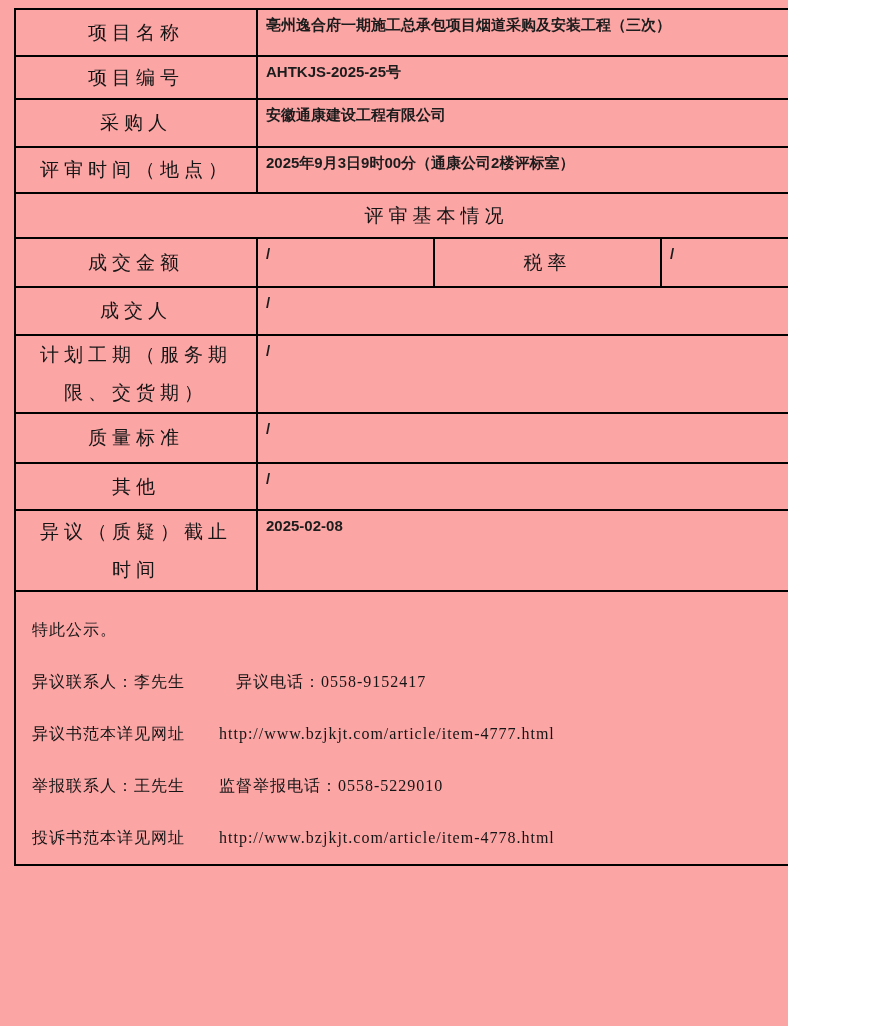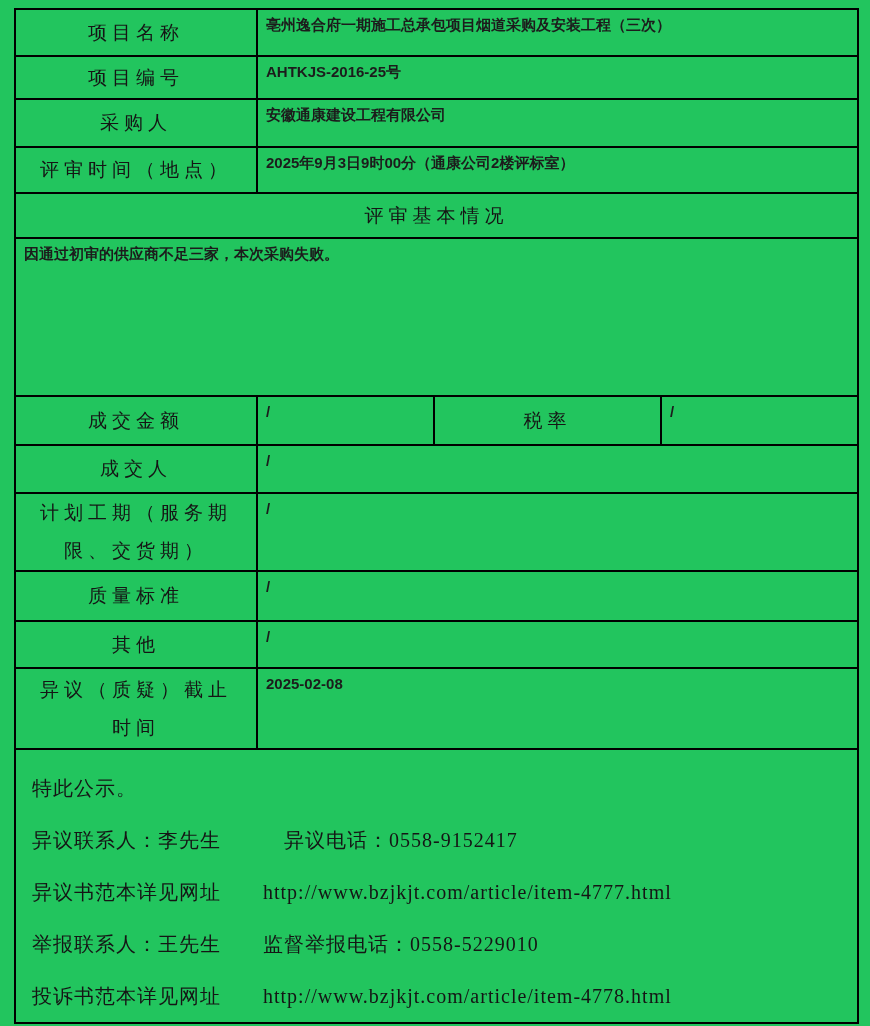--- a/index.html
+++ b/index.html
@@ -2,23 +2,23 @@
 <html><head>
 <meta charset="utf-8">
 <style>
   html, body {
     margin: 0;
     padding: 0;
     background: #ffffff;
   }
   .page {
     position: relative;
-    width: 870px;
+    width: 788px;
     height: 1026px;
-    background: #22c55e;
+    background: #fca5a5;
     font-family: "Liberation Serif", "DejaVu Serif", serif;
     color: #111111;
     overflow: hidden;
   }
   table.doc-table {
     position: absolute;
     left: 14px;
     top: 8px;
     width: 843px;
     border-collapse: collapse;
@@ -57,21 +57,21 @@
     font-size: 19px;
     letter-spacing: 5px;
     color: #151515;
   }
   
   td.footer-cell {
     vertical-align: top;
     padding: 12px 16px 0 16px;
   }
   .footer-line {
-    font-size: 20px;
+    font-size: 16px;
     letter-spacing: 1px;
     line-height: 52px;
     white-space: pre;
     color: #151515;
   }
 </style>
 </head>
 <body>
 
 <div class="page">
@@ -84,40 +84,37 @@
     </colgroup>
 
     <tbody>
         <tr style="height:47px">
       <td class="lbl">项目名称</td>
       <td class="val" colspan="3">亳州逸合府一期施工总承包项目烟道采购及安装工程（三次）</td>
     </tr>
 
     <tr style="height:43px">
       <td class="lbl">项目编号</td>
-      <td class="val" colspan="3">AHTKJS-2016-25号</td>
+      <td class="val" colspan="3">AHTKJS-2025-25号</td>
     </tr>
 
     <tr style="height:48px">
       <td class="lbl">采购人</td>
       <td class="val" colspan="3">安徽通康建设工程有限公司</td>
     </tr>
 
     <tr style="height:46px">
       <td class="lbl">评审时间（地点）</td>
       <td class="val" colspan="3">2025年9月3日9时00分（通康公司2楼评标室）</td>
     </tr>
 
     <tr style="height:45px">
       <td class="hdr" colspan="4">评审基本情况</td>
     </tr>
 
-    <tr style="height:158px">
-      <td class="val" colspan="4">因通过初审的供应商不足三家，本次采购失败。</td>
-    </tr>
 
     <tr style="height:49px">
       <td class="lbl">成交金额</td>
       <td class="val">/</td>
       <td class="lbl">税率</td>
       <td class="val">/</td>
     </tr>
 
     <tr style="height:48px">
       <td class="lbl">成交人</td>

